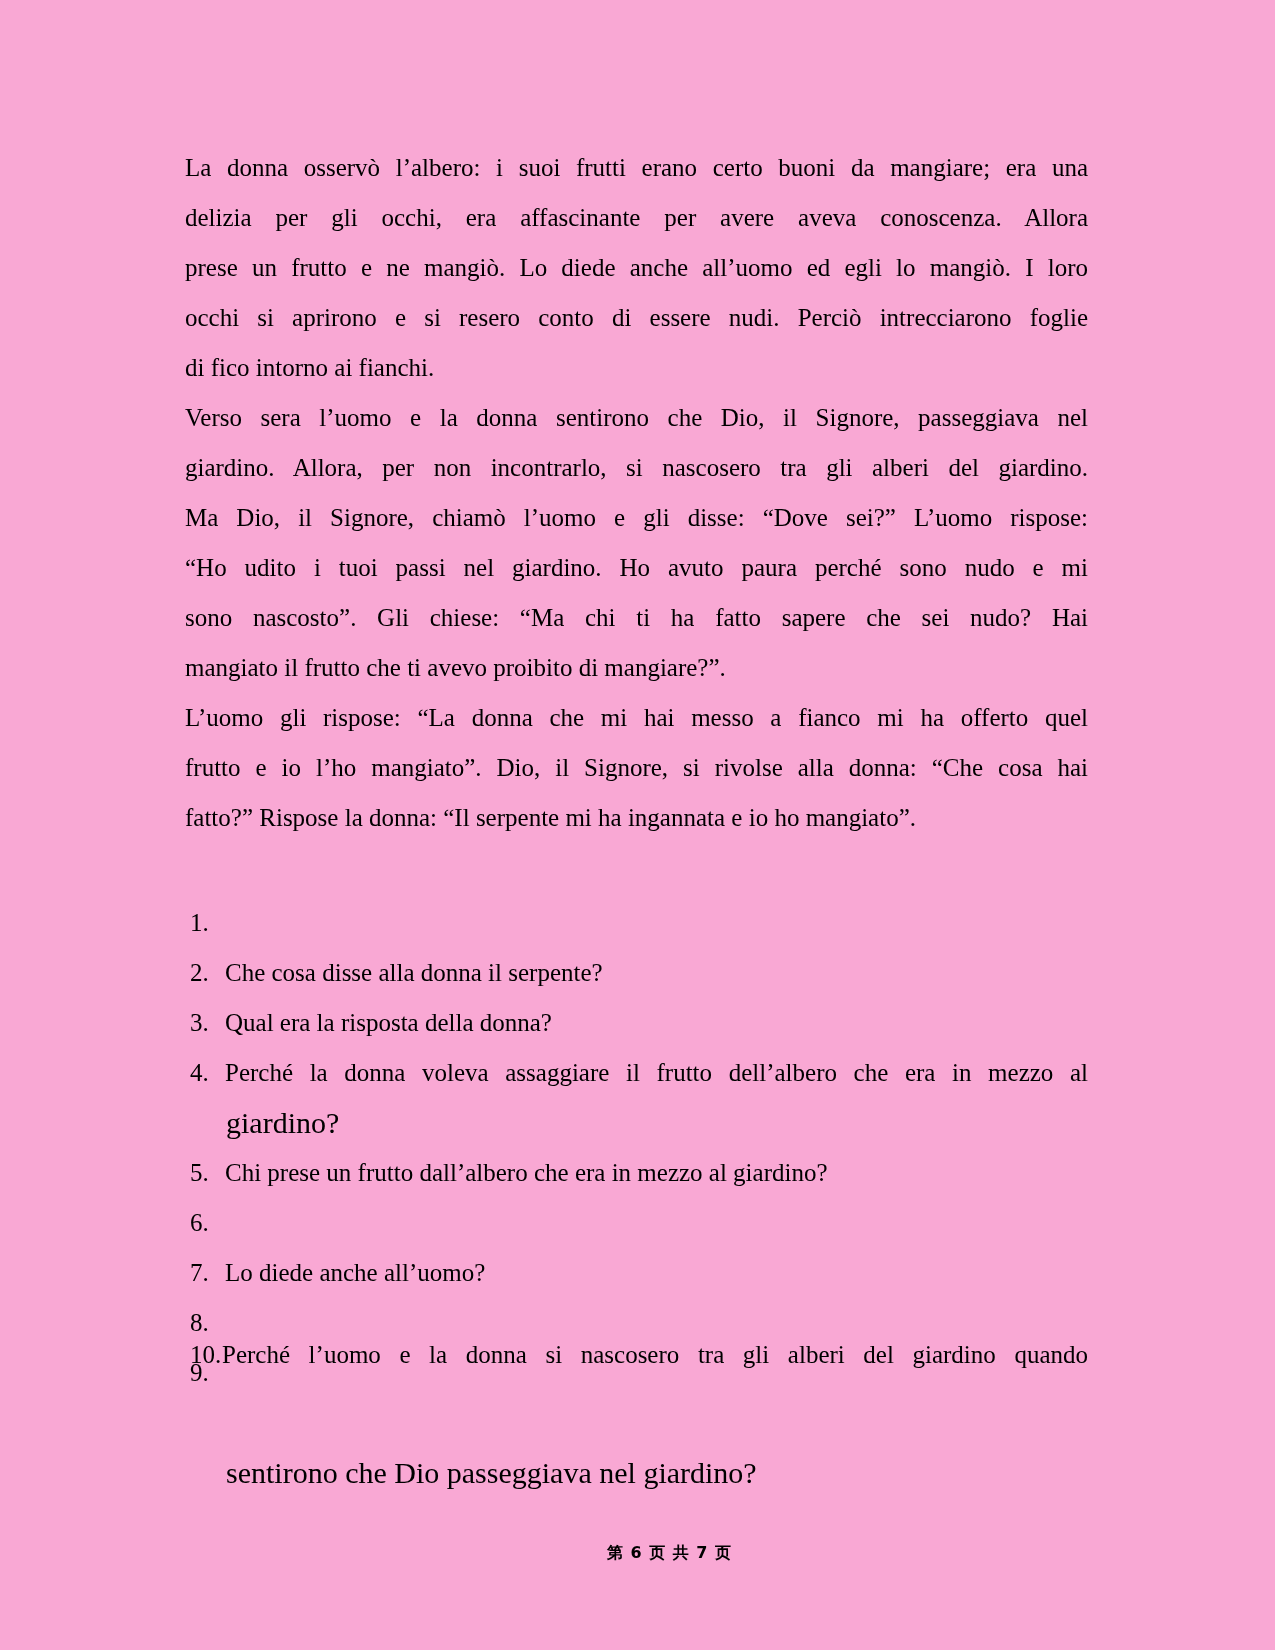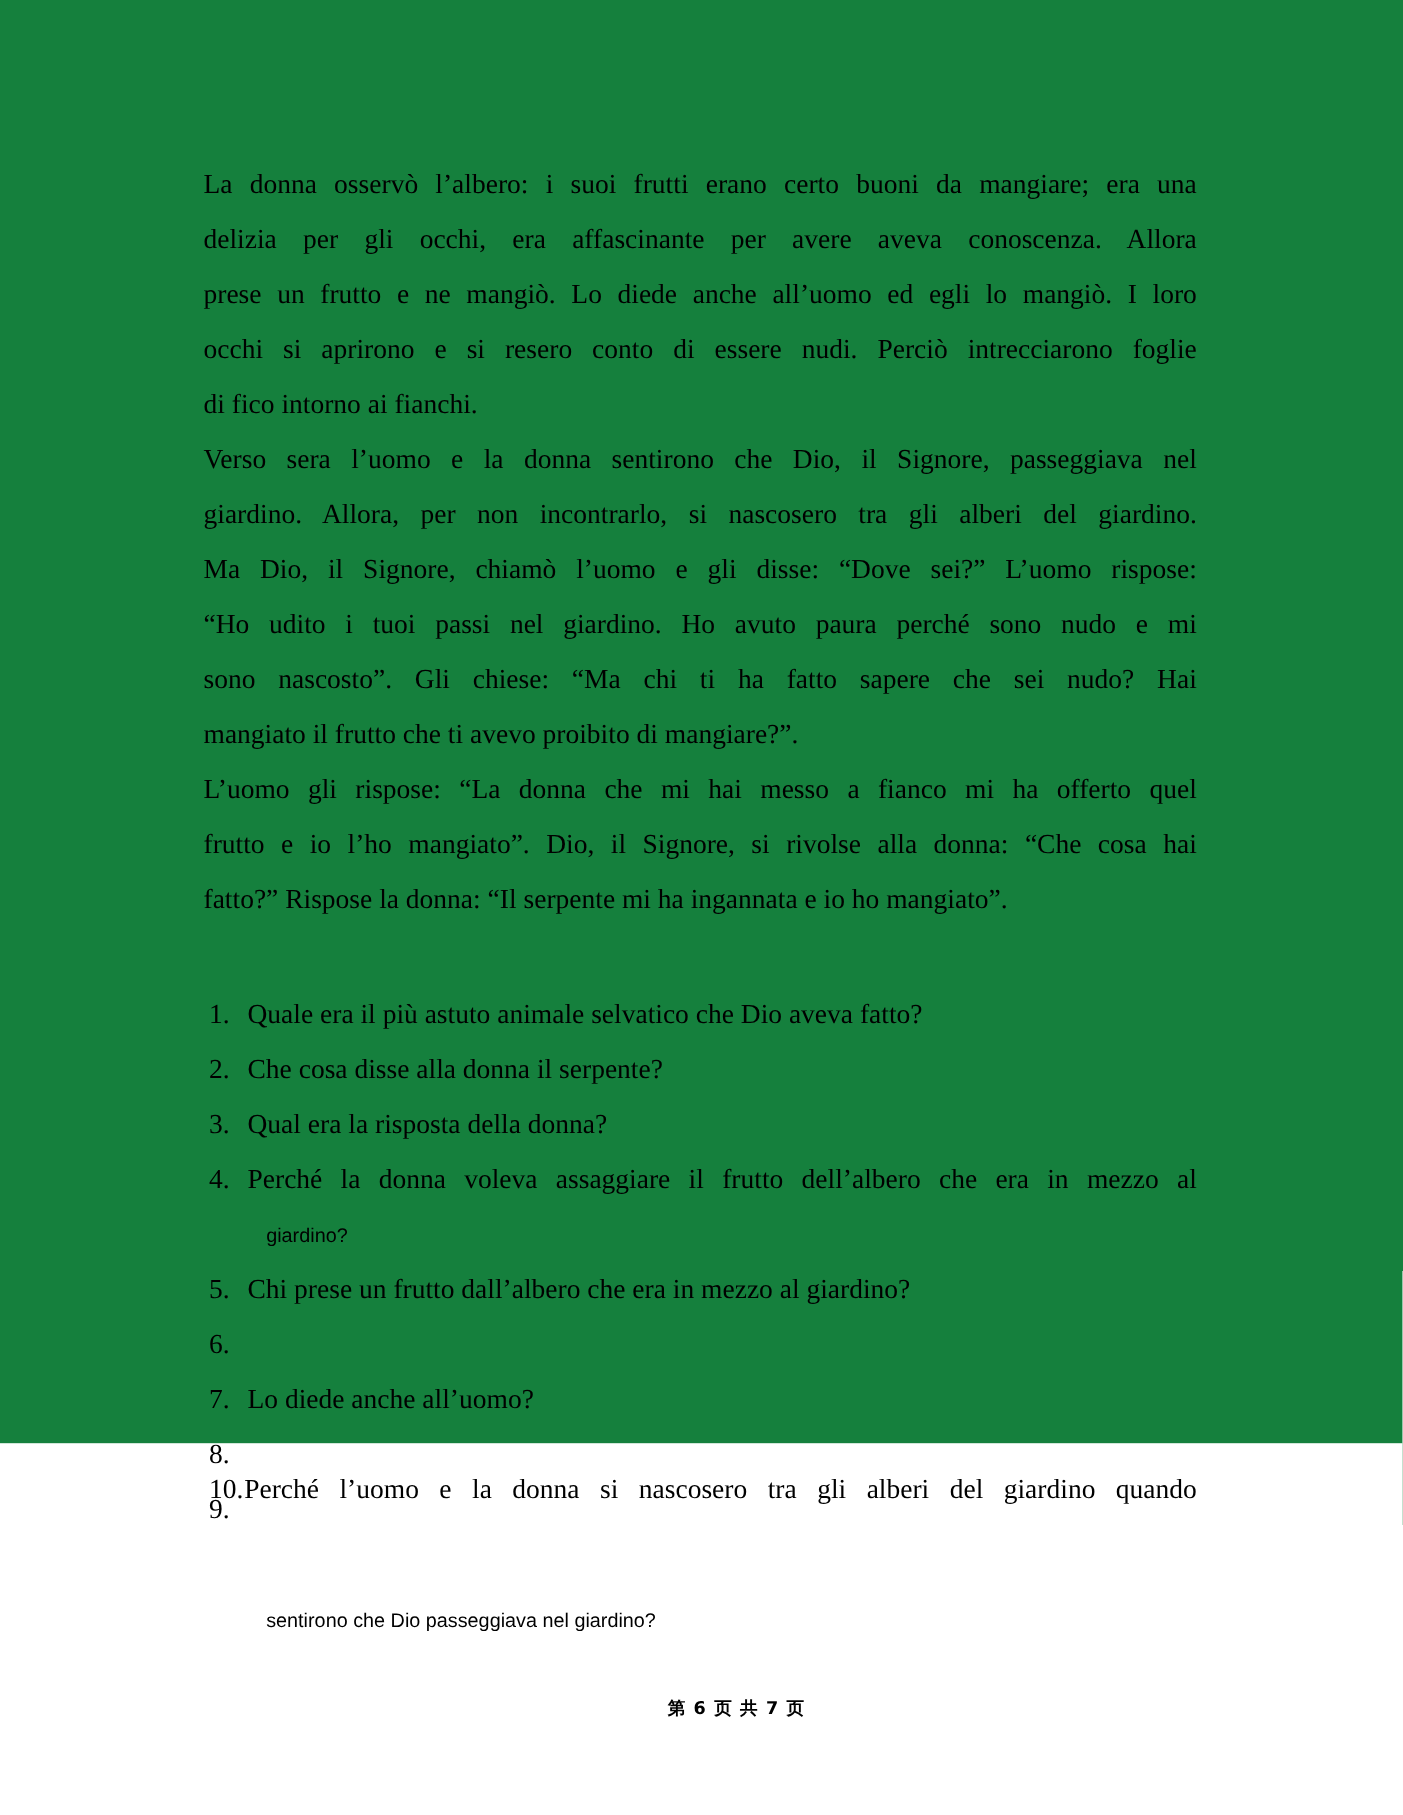--- a/index.html
+++ b/index.html
@@ -1,37 +1,37 @@
 <!DOCTYPE html>
 <html><head>
 <meta charset="utf-8">
 <style>
   html, body { margin: 0; padding: 0; background: #ffffff; }
   body { width: 1275px; height: 1650px; position: relative; overflow: hidden; }
-  .page { position: absolute; left: 0; top: 0; width: 1275px; height: 1312px; background: #15803d; }
+  .page { position: absolute; left: 0; top: 0; width: 1275px; height: 1650px; background: #f9a8d4; }
   .line {
     position: absolute;
     left: 185px;
     width: 903px;
     height: 50px;
     font-family: "Liberation Serif", "DejaVu Serif", serif;
     font-size: 25px;
     line-height: 30px;
     color: #000000;
     white-space: nowrap;
     overflow: visible;
   }
   .justify { text-align: justify; text-align-last: justify; white-space: normal; }
   .q-row { position: absolute; left: 190px; width: 898px; height: 50px;
     font-family: "Liberation Serif", "DejaVu Serif", serif; font-size: 25px; line-height: 30px; color: #000; }
   .q-num { position: absolute; left: 0; top: 0; }
   .q-text { position: absolute; left: 35px; top: 0; right: 0; white-space: nowrap; }
   .q-text.justify { white-space: normal; }
-  .q-cont { position: absolute; left: 242px; width: 863px;
-    font-family: Liberation Sans, sans-serif; font-size: 18px; line-height: 30px; color: #000; white-space: nowrap; }
+  .q-cont { position: absolute; left: 226px; width: 863px;
+    font-family: Liberation Serif, serif; font-size: 30px; line-height: 30px; color: #000; white-space: nowrap; }
   .footer {
     position: absolute; left: 0; width: 1275px; top: 1543px; text-align: center;
     font-family: "DejaVu Sans", "Liberation Sans", sans-serif; font-size: 16px; font-weight: bold; color: #000;
     letter-spacing: 1px;
     padding-left: 32px;
   }
 </style>
 </head>
 <body>
 
@@ -56,21 +56,20 @@
 
   <div>
     <div class="line justify" style="top:703px">L’uomo gli rispose: “La donna che mi hai messo a fianco mi ha offerto quel</div>
     <div class="line justify" style="top:753px">frutto e io l’ho mangiato”. Dio, il Signore, si rivolse alla donna: “Che cosa hai</div>
     <div class="line" style="top:803px">fatto?” Rispose la donna: “Il serpente mi ha ingannata e io ho mangiato”.</div>
   </div>
 
   <div>
     <div class="q-row" style="top:908px">
       <span class="q-num">1.</span>
-      <span class="q-text">Quale era il più astuto animale selvatico che Dio aveva fatto?</span>
     </div>
     <div class="q-row" style="top:958px">
       <span class="q-num">2.</span>
       <span class="q-text">Che cosa disse alla donna il serpente?</span>
     </div>
     <div class="q-row" style="top:1008px">
       <span class="q-num">3.</span>
       <span class="q-text">Qual era la risposta della donna?</span>
     </div>
     <div class="q-row" style="top:1058px">

